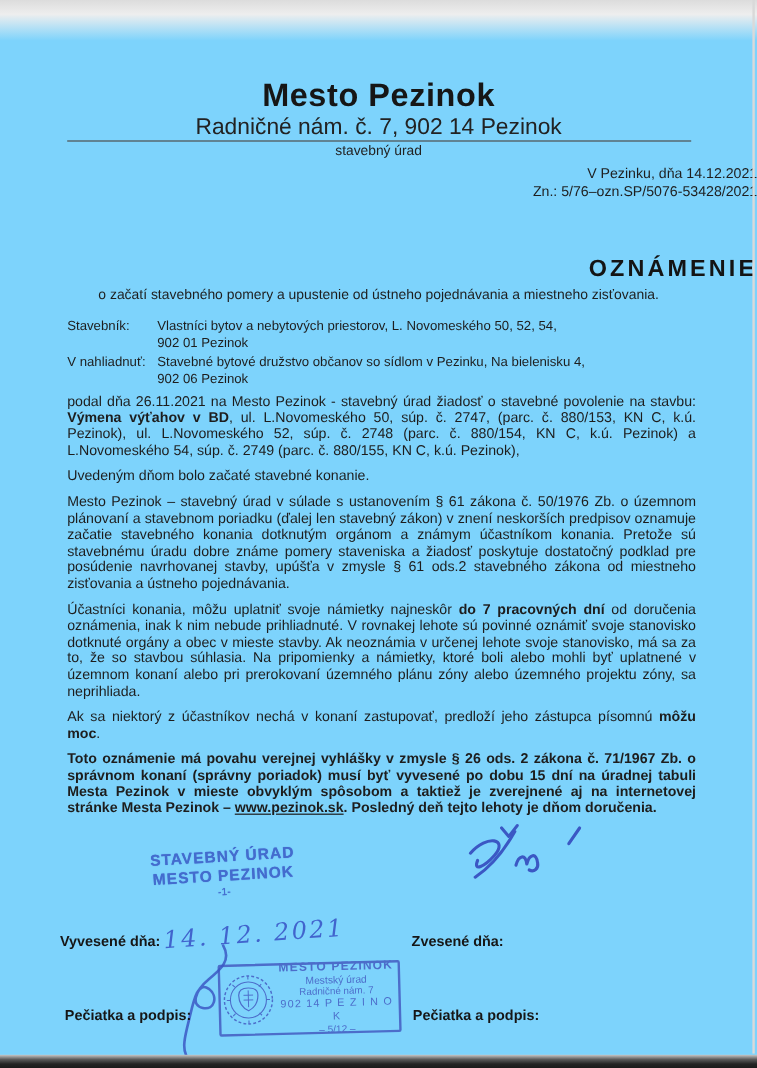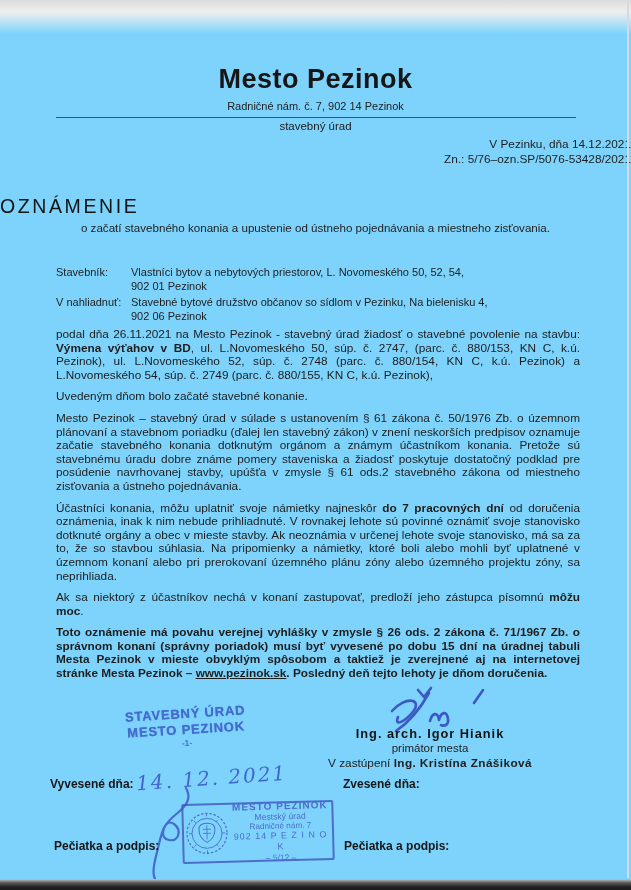--- a/index.html
+++ b/index.html
@@ -10,28 +10,28 @@
   }
   .top-shade{position:absolute;left:0;top:0;width:100%;height:34px;
     background:linear-gradient(180deg,#dcdcdc 0%,#eeeeee 35%,rgba(255,255,255,0) 100%);pointer-events:none;}
   .right-edge{position:absolute;right:2px;top:0;bottom:12px;width:2px;background:#d9d9d9;}
   .bottom-band{position:absolute;left:0;bottom:0;width:100%;height:11px;
     background:linear-gradient(180deg,#c8c8c8 0%,#5a5a5a 35%,#242424 70%,#1b1b1b 100%);}
 
   
   .letterhead{padding-top:64px;text-align:center;}
   .city-title{margin:0;font-size:27px;line-height:30px;font-weight:bold;letter-spacing:.5px;color:#161616;}
-  .address{margin-top:5px;font-size:11px;line-height:15px;color:#222;}
+  .address{margin-top:5px;font-size:19px;line-height:15px;color:#222;}
   .head-rule{width:520px;margin:3px auto 0;border:none;border-bottom:1.6px solid #4e4e4e;height:0;}
   .dept{margin-top:2px;font-size:11.5px;line-height:13px;color:#222;}
   .meta{margin:4px 0 0 56px;text-align:right;font-size:11.8px;line-height:14.6px;color:#1e1e1e;}
 
   
-  .notice-title{margin:29px 0 0;text-align:left;font-size:19.5px;line-height:23px;
-    font-weight:normal;letter-spacing:2.6px;color:#141414;}
+  .notice-title{margin:47px 0 0;text-align:right;font-size:19.5px;line-height:23px;
+    font-weight:bold;letter-spacing:2.6px;color:#141414;}
   .notice-subtitle{margin-top:3px;text-align:center;font-size:11.6px;color:#1e1e1e;}
 
   
   .parties{position:absolute;left:56px;right:51px;top:266px;font-size:11px;line-height:13.9px;}
   .party-row{display:flex;margin-bottom:2px;}
   .party-label{width:75px;flex:0 0 75px;}
   .party-value{font-weight:normal;white-space:pre-line;}
 
   
   .body-text{position:absolute;left:56px;right:51px;top:328px;
@@ -86,21 +86,21 @@
     <div class="address">Radničné nám. č. 7, 902 14 Pezinok</div>
     <hr class="head-rule">
     <div class="dept">stavebný úrad</div>
     <div class="meta">
       <div>V Pezinku, dňa 14.12.2021</div>
       <div>Zn.: 5/76–ozn.SP/5076-53428/2021</div>
     </div>
   </div>
 
   <h2 class="notice-title">OZNÁMENIE</h2>
-  <div class="notice-subtitle">o začatí stavebného konania a upustenie od ústneho pojednávania a miestneho zisťovania.</div>
+  <div class="notice-subtitle">o začatí stavebného pomery a upustenie od ústneho pojednávania a miestneho zisťovania.</div>
 
   <div class="parties">
     <div class="party-row">
       <div class="party-label">Stavebník:</div>
       <div class="party-value">Vlastníci bytov a nebytových priestorov, L. Novomeského 50, 52, 54,
 902 01 Pezinok</div>
     </div>
     <div class="party-row">
       <div class="party-label">V nahliadnuť:</div>
       <div class="party-value">Stavebné bytové družstvo občanov so sídlom v Pezinku, Na bielenisku 4,
@@ -126,25 +126,20 @@
   <svg class="signature-svg" width="112" height="52" viewBox="0 0 112 52">
     <g fill="none" stroke="#3b58c4" stroke-width="2.6" stroke-linecap="round" stroke-linejoin="round">
       <path d="M36,7 l6,7 l7,-9"></path>
       <path d="M47,10 C38,26 26,40 14,48"></path>
       <path d="M10,28 C24,12 42,16 30,30 C22,39 12,44 16,34"></path>
       <path d="M48,38 c2,-8 8,-10 9,-1 c2,-8 8,-10 9,-1 c1,5 -3,8 -7,6"></path>
       <path d="M92,20 l9,-13"></path>
     </g>
   </svg>
 
-  <div class="signatory">
-    <div class="sig-name">Ing. arch. Igor Hianik</div>
-    <div class="sig-role">primátor mesta</div>
-    <div class="sig-deputy"><span>V zastúpení </span><b>Ing. Kristína Znášiková</b></div>
-  </div>
 
   <div class="label-bold posted-label">Vyvesené dňa:</div>
   <div class="hand-date">14. 12. 2021</div>
   <div class="label-bold removed-label">Zvesené dňa:</div>
 
   <div class="rect-stamp">
     <svg class="emblem" width="44" height="48" viewBox="0 0 44 48">
       <g fill="none" stroke="#4a68c8" stroke-width="1.2">
         <circle cx="22" cy="24" r="20" stroke-dasharray="2.4,1.8"></circle>
         <circle cx="22" cy="24" r="15" stroke-width="0.9"></circle>

